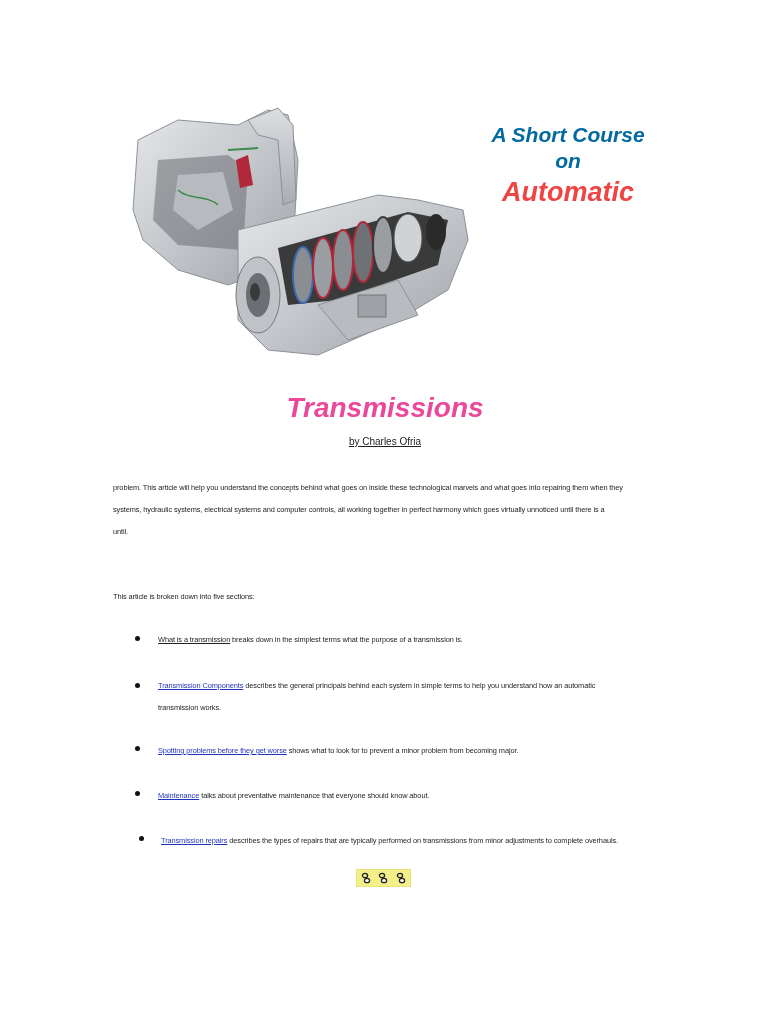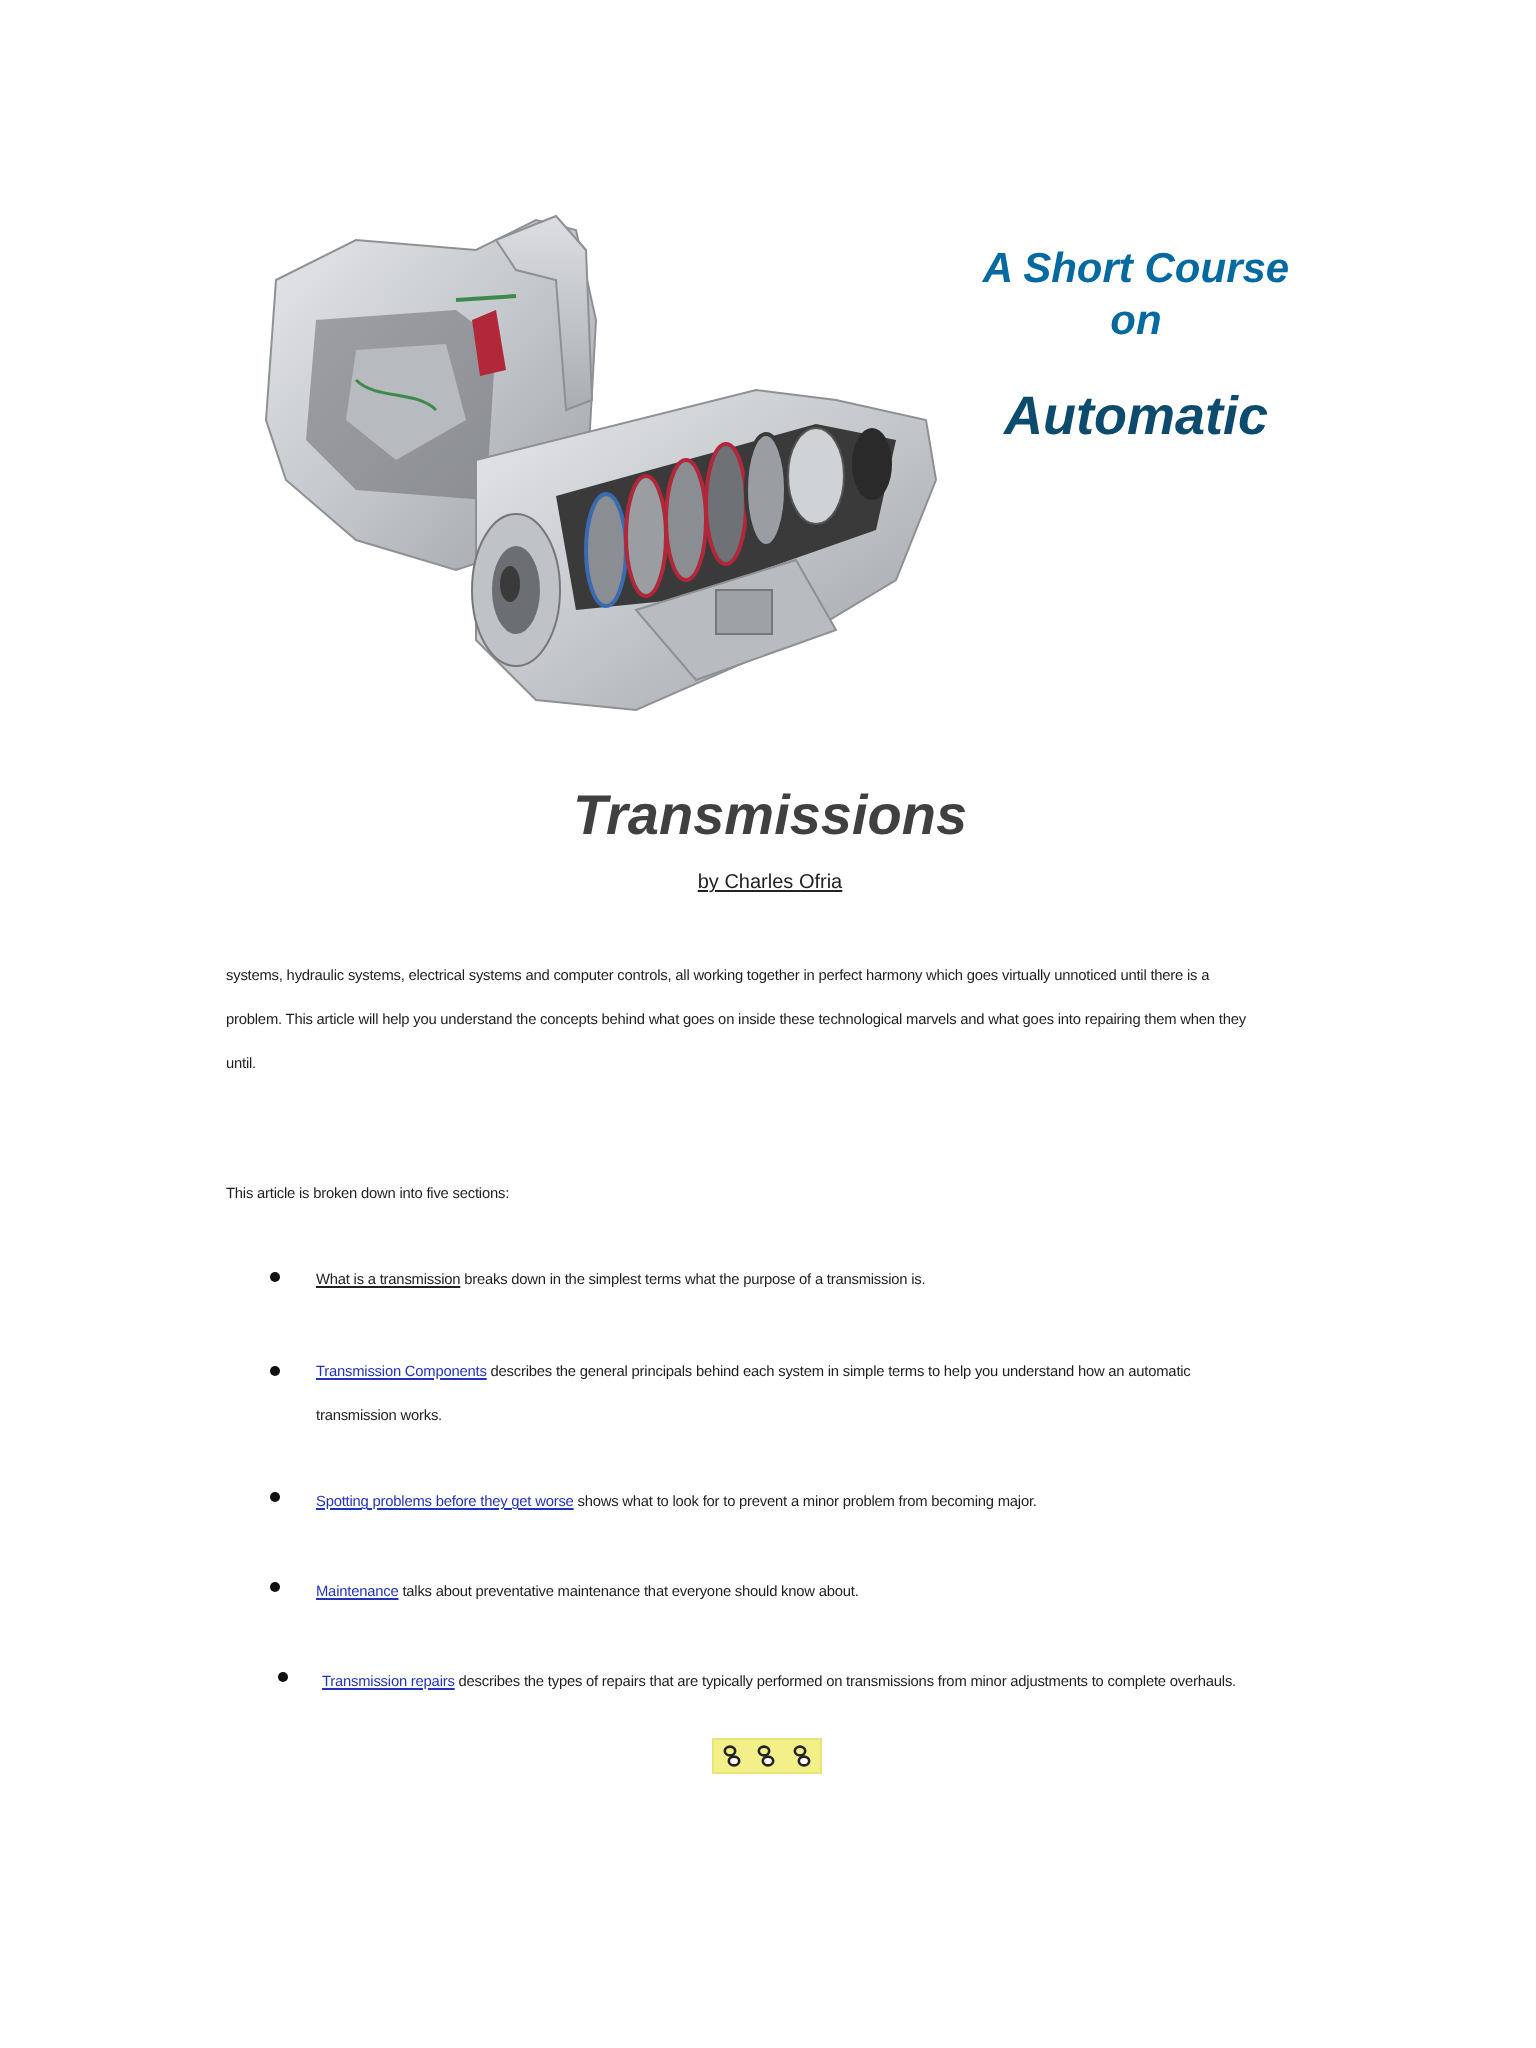--- a/index.html
+++ b/index.html
@@ -1,23 +1,23 @@
 <!DOCTYPE html>
 <html><head>
 <meta charset="utf-8">
 <style>
   html, body { margin:0; padding:0; }
   body { width:768px; height:1024px; background:#ffffff; position:relative; overflow:hidden;
          font-family:"Liberation Sans", sans-serif; color:#1a1a1a; }
   .abs { position:absolute; }
   .title-a { left:470px; top:122px; width:196px; text-align:center; color:#0369a1;
              font-style:italic; font-weight:bold; font-size:21px; line-height:26px; }
-  .title-b { left:470px; top:175px; width:196px; text-align:center; color:#0c4a6e;
-             font-style:italic; font-weight:bold; font-size:27px; line-height:34px;margin-top:16px; }
-  .title-c { left:260px; top:390px; width:250px; text-align:center; color:#404040;
+  .title-b { left:470px; top:175px; width:196px; text-align:center; color:#ef4444;
+             font-style:italic; font-weight:bold; font-size:27px; line-height:34px; }
+  .title-c { left:260px; top:390px; width:250px; text-align:center; color:#ec4899;
              font-style:italic; font-weight:bold; font-size:28px; line-height:36px; }
   .byline { left:300px; top:436px; width:170px; text-align:center; font-size:10px;
             text-decoration:underline; color:#222; }
   .para { left:113px; width:545px; font-size:7.4px; line-height:22px; color:#1e1e1e; letter-spacing:-0.1px; }
   .para p { margin:0; }
   .bullet-row { position:absolute; font-size:7.4px; line-height:22px; color:#1e1e1e; letter-spacing:-0.1px; }
   .dot { position:absolute; width:5px; height:5px; border-radius:50%; background:#111; }
   a.lnk { color:#2233bb; text-decoration:underline; }
   a.lnk-dark { color:#222; text-decoration:underline; }
   .nav { left:356px; top:869px; width:53px; height:16px; background:#f3f08a; display:flex;
@@ -75,22 +75,22 @@
 
 <div class="abs title-a">
   <div>A Short Course</div>
   <div>on</div>
 </div>
 <div class="abs title-b">Automatic</div>
 <div class="abs title-c">Transmissions</div>
 <div class="abs byline">by Charles Ofria</div>
 
 <div class="abs para" style="top:477px;">
+  <p>problem. This article will help you understand the concepts behind what goes on inside these technological marvels and what goes into repairing them when they</p>
   <p>systems, hydraulic systems, electrical systems and computer controls, all working together in perfect harmony which goes virtually unnoticed until there is a</p>
-  <p>problem. This article will help you understand the concepts behind what goes on inside these technological marvels and what goes into repairing them when they</p>
   <p>until.</p>
 </div>
 
 <div class="abs para" style="top:586px;">This article is broken down into five sections:</div>
 
 <div>
   <div>
     <span class="dot" style="left:135px;top:636px;"></span>
     <div class="bullet-row" style="left:158px;top:629px;">
       <a class="lnk-dark">What is a transmission</a><span> breaks down in the simplest terms what the purpose of a transmission is.</span>

